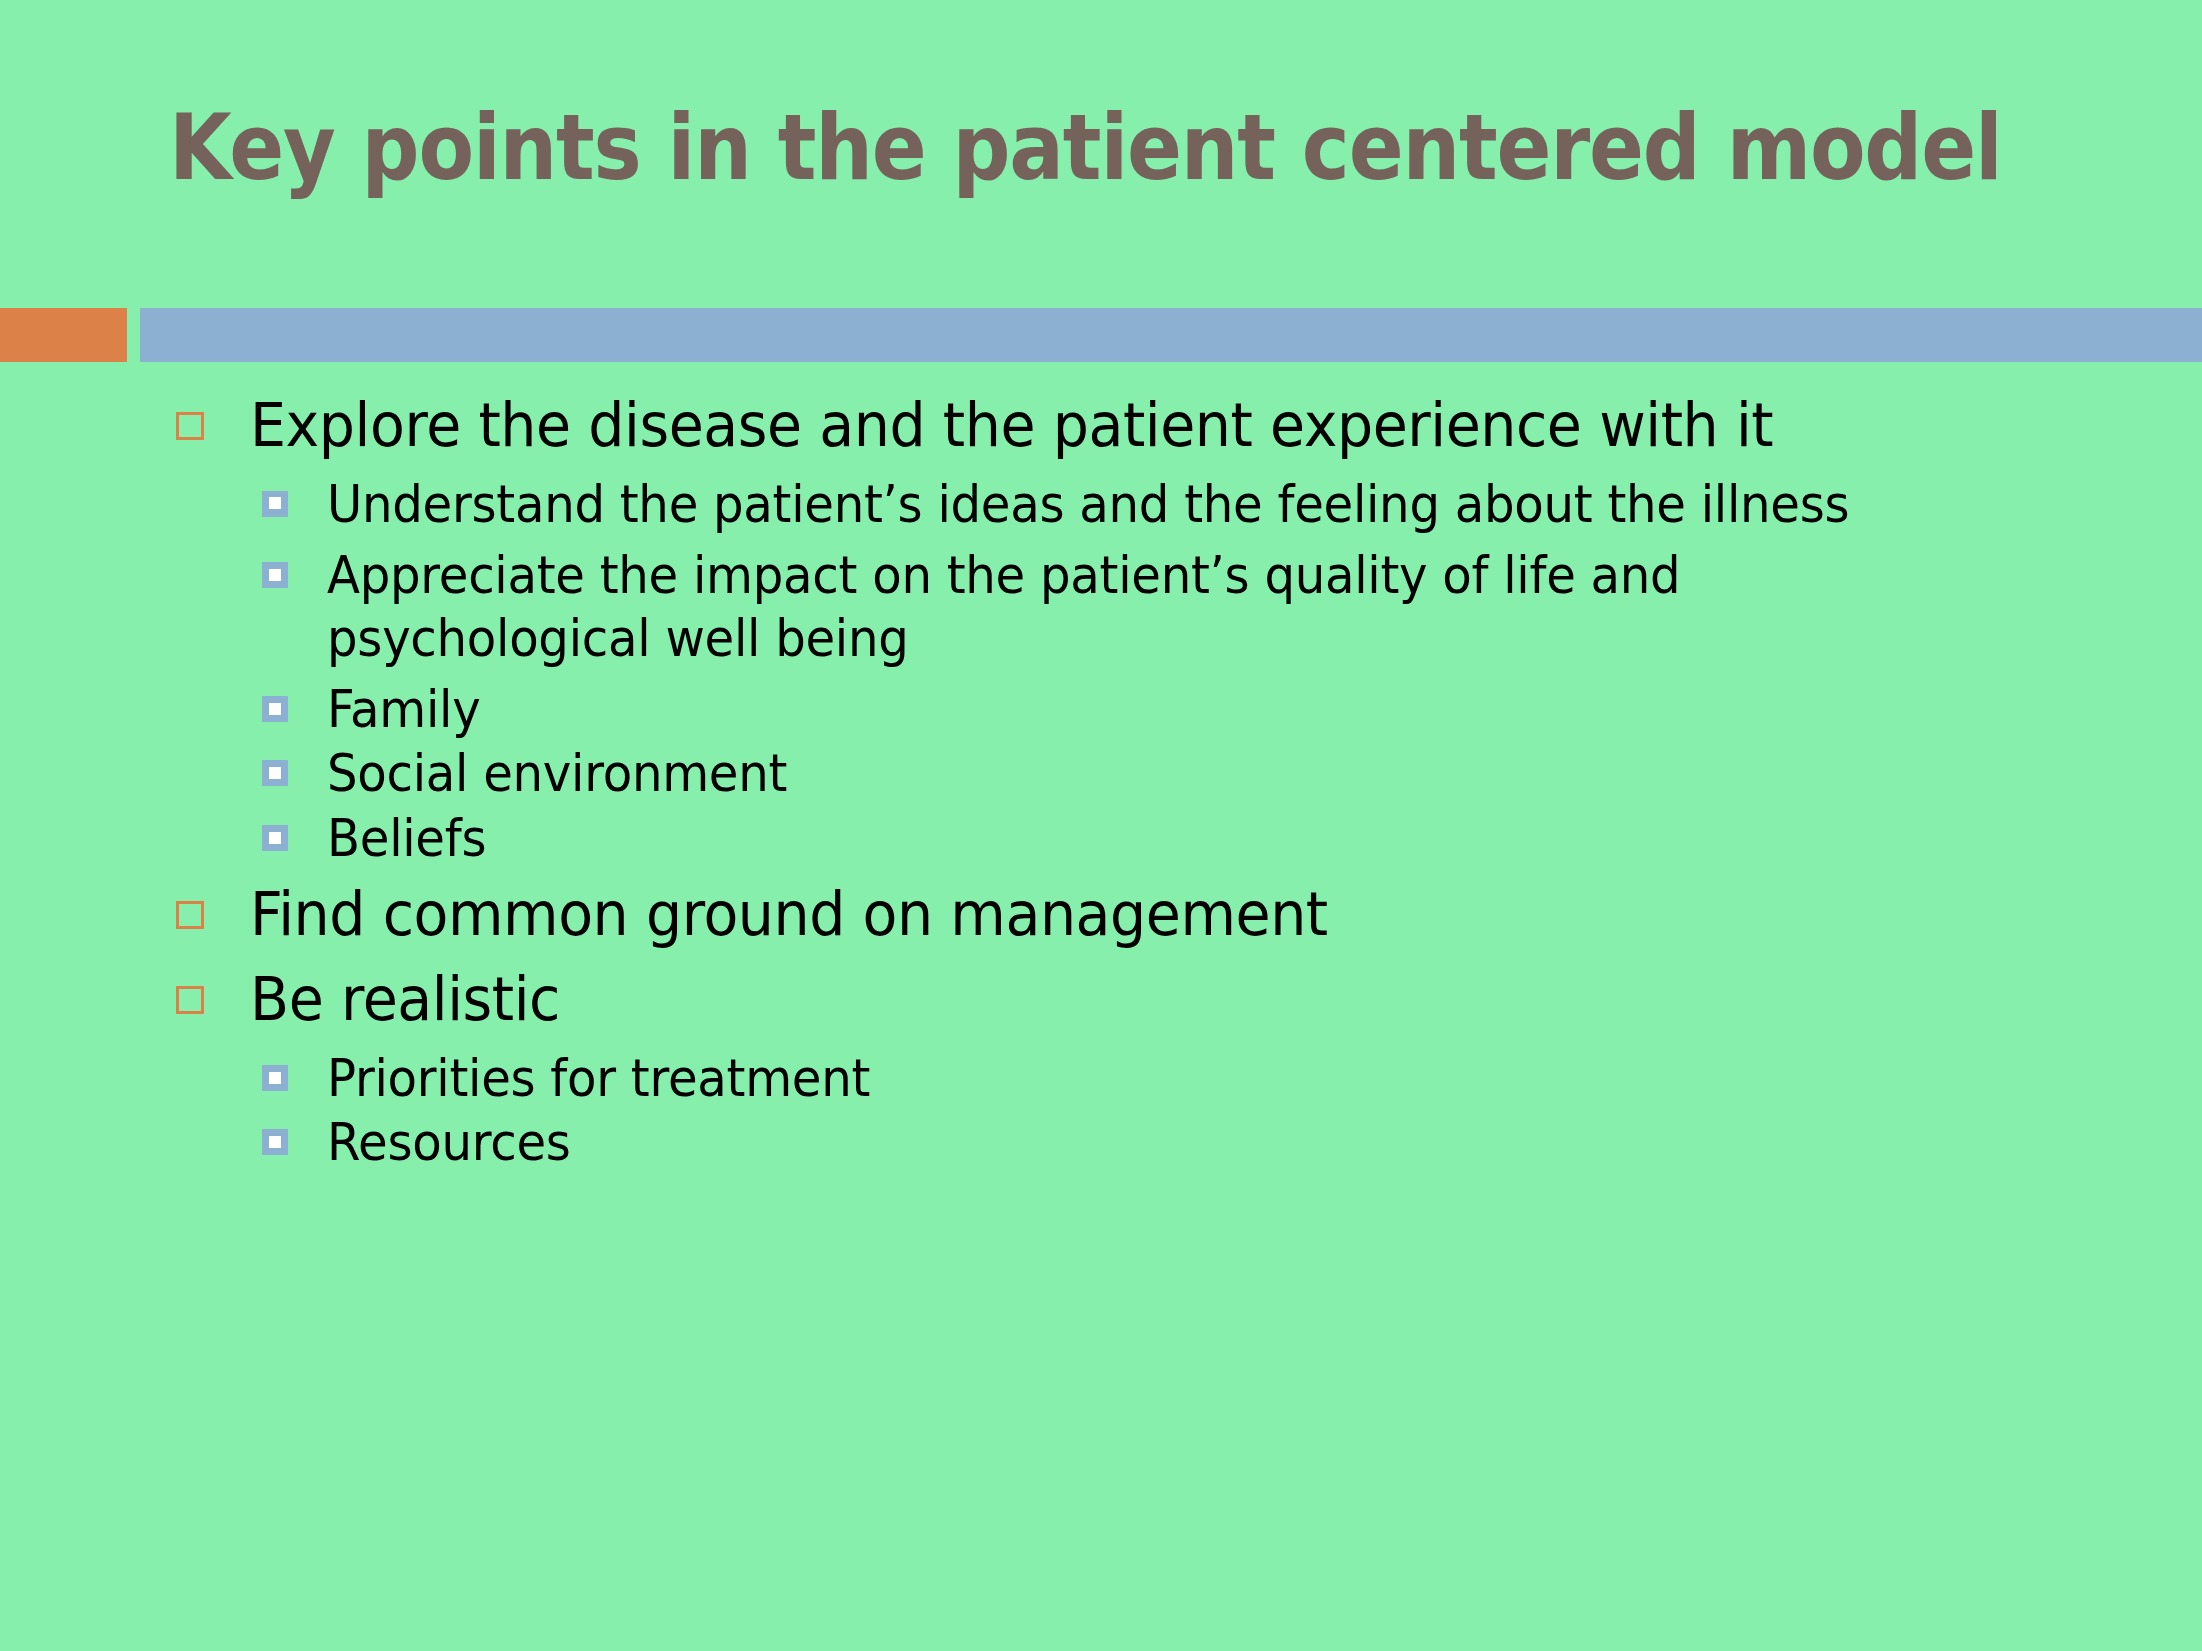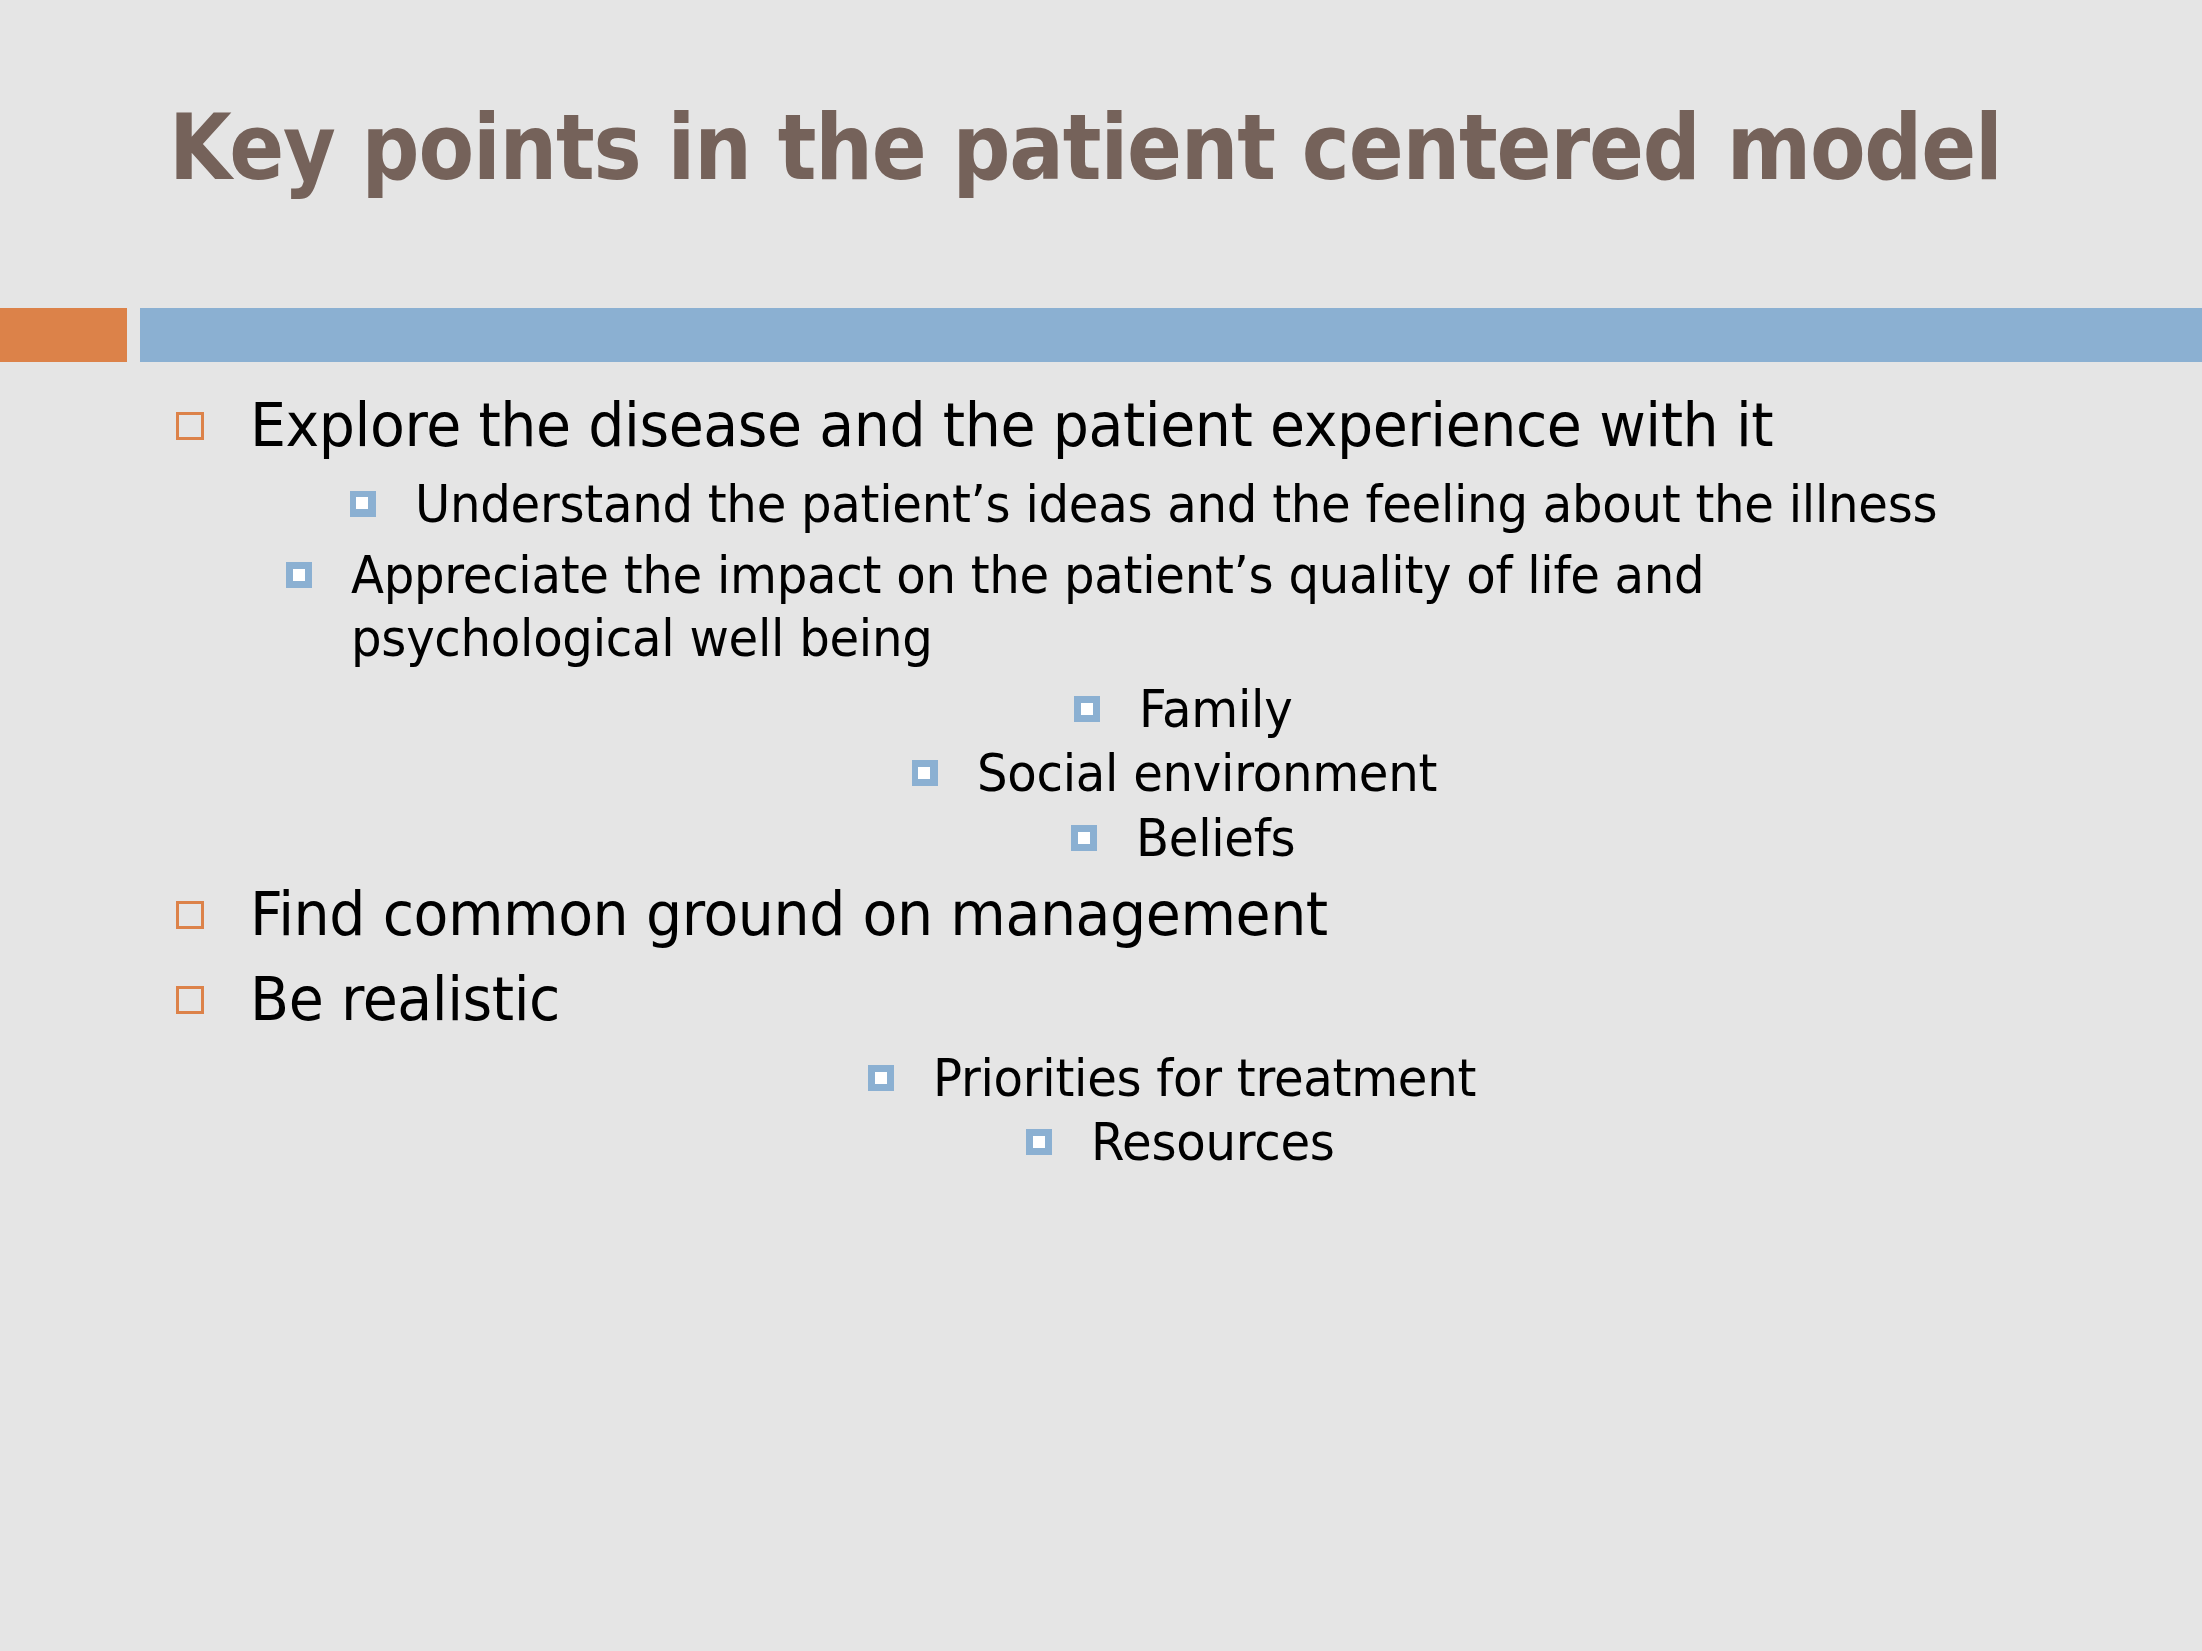--- a/index.html
+++ b/index.html
@@ -12,21 +12,21 @@
     height: 1652px;
     position: relative;
     overflow: hidden;
     font-family: "DejaVu Sans", sans-serif;
   }
 
   
   .slide {
     position: absolute;
     inset: 0;
-    background: #e5e5e5;
+    background: #86efac;
   }
 
   
   .title-block {
     position: absolute;
     left: 169px;
     top: 102px;
     width: 1944px;
     height: 163px;
   }
@@ -111,21 +111,20 @@
     transform: scaleX(0.935);
     transform-origin: left top;
     white-space: nowrap;
   }
 
   
   .lvl2 {
     padding-left: 262px;
     padding-right: 84px;
     margin-bottom: 8.6px;
-    justify-content: center;
   }
   .lvl2 .marker {
     flex: 0 0 auto;
     width: 31px;
     margin-top: 17px;
     margin-right: 34px;
   }
   .lvl2 .marker .sq {
     display: block;
     width: 26px;

